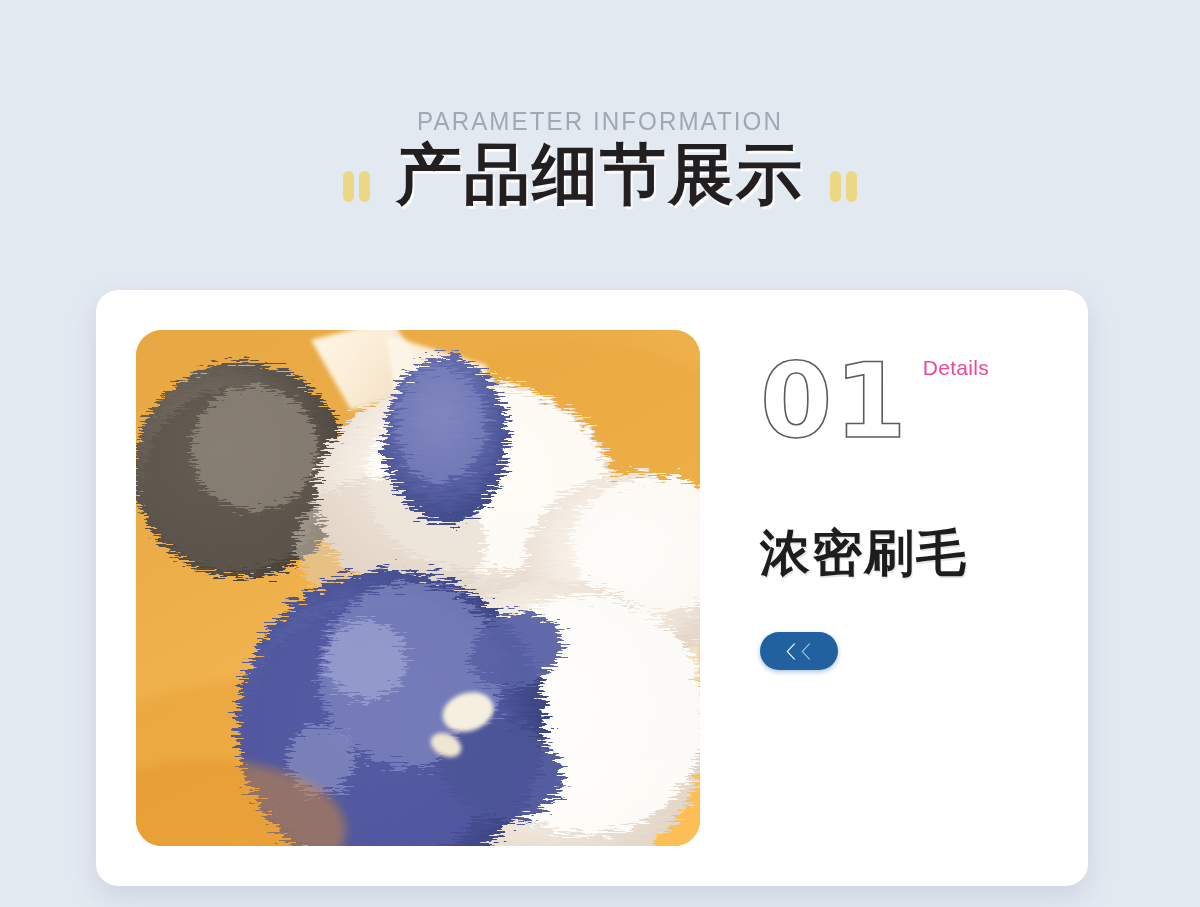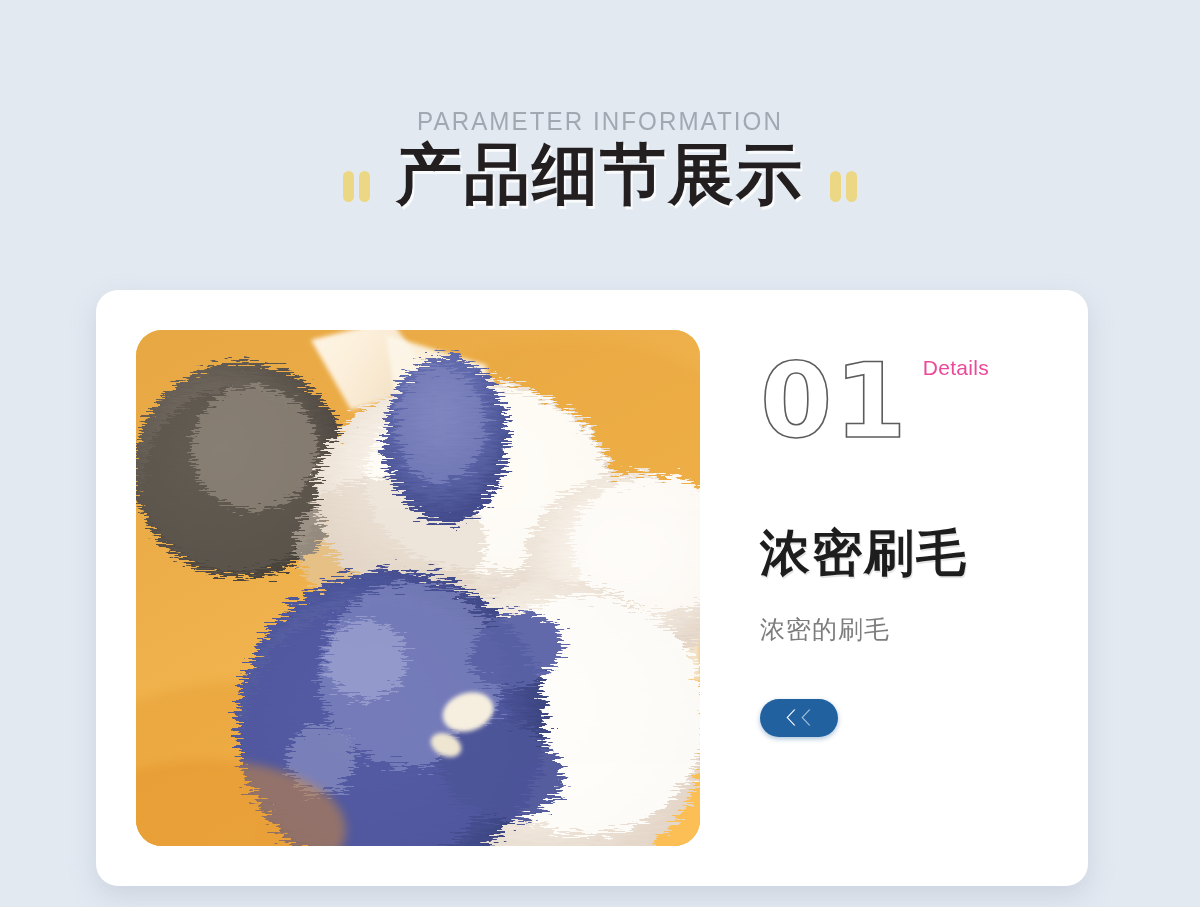--- a/index.html
+++ b/index.html
@@ -286,21 +286,20 @@
   <div class="info">
 
     <div class="num-row">
       <span class="num-outline">01</span>
       <span class="details-label">Details</span>
     </div>
 
     <div class="headline">浓密刷毛</div>
 
     <div class="sub">
-      <div>浓密的刷毛</div>
     </div>
 
     <button class="arrow-btn">
       <svg class="chev" viewBox="0 0 13 19">
         <path d="M10.5 1.5 L3 9.5 L10.5 17.5 L9 17.5 L1.5 9.5 L9 1.5 Z" fill="#ffffff"></path>
       </svg>
       <svg class="chev" viewBox="0 0 13 19">
         <path d="M10.5 1.5 L3 9.5 L10.5 17.5 L9 17.5 L1.5 9.5 L9 1.5 Z" fill="#ffffff" opacity="0.62"></path>
       </svg>
     </button>

